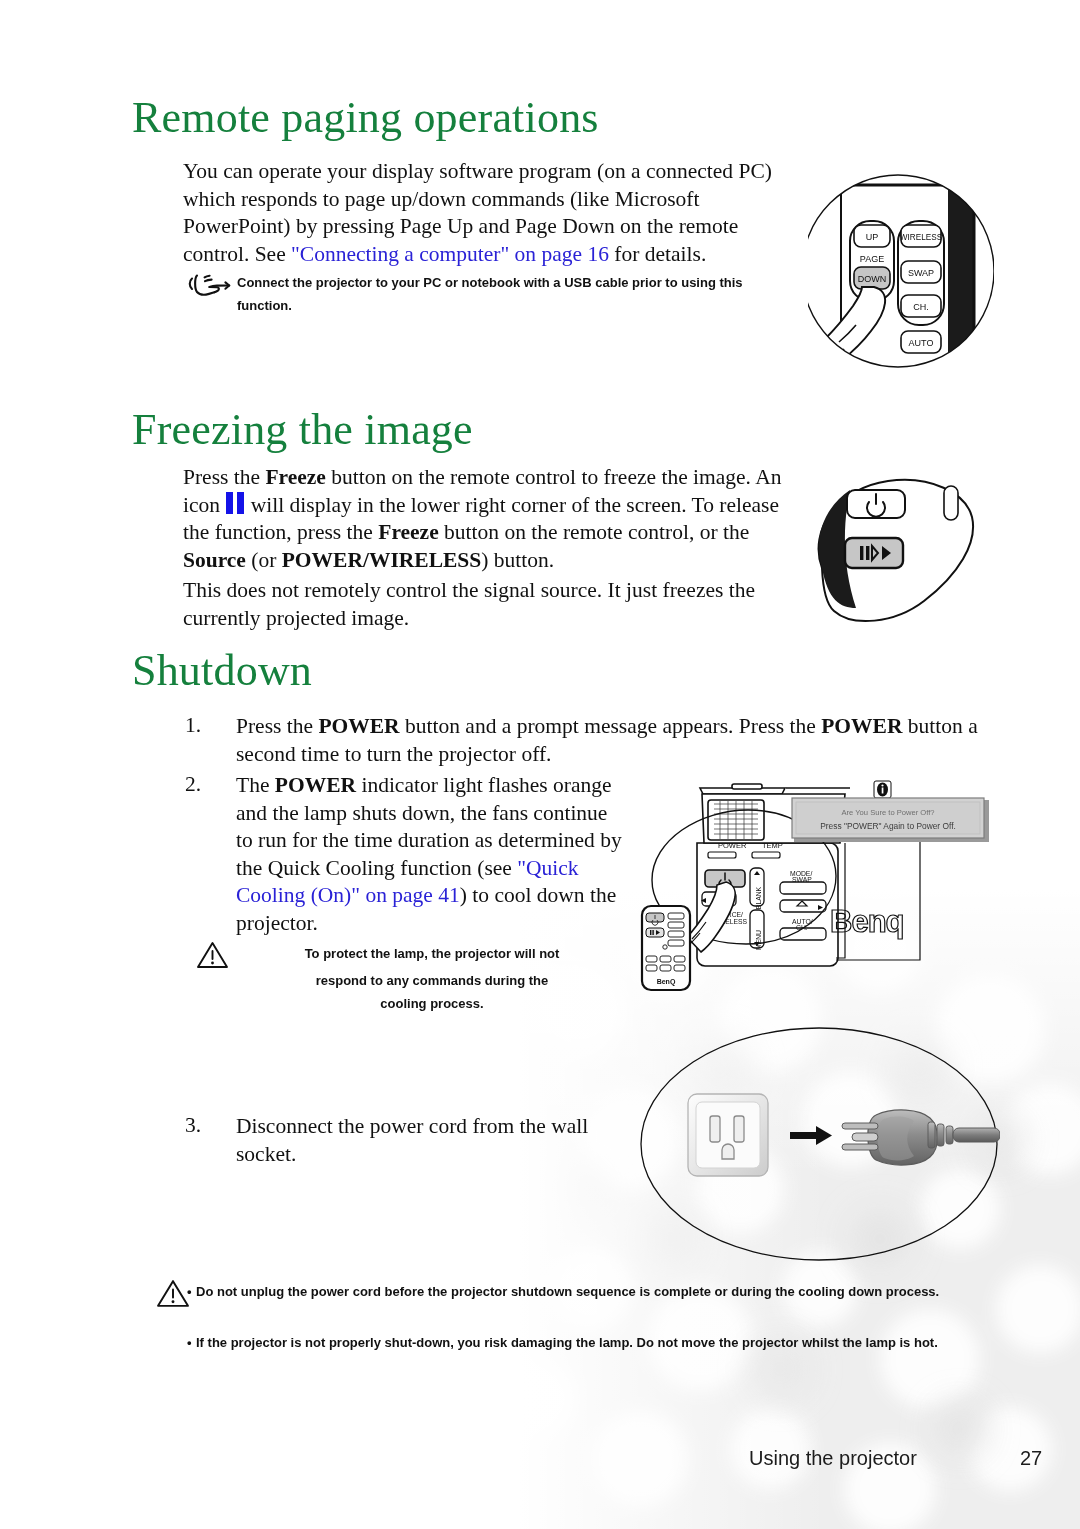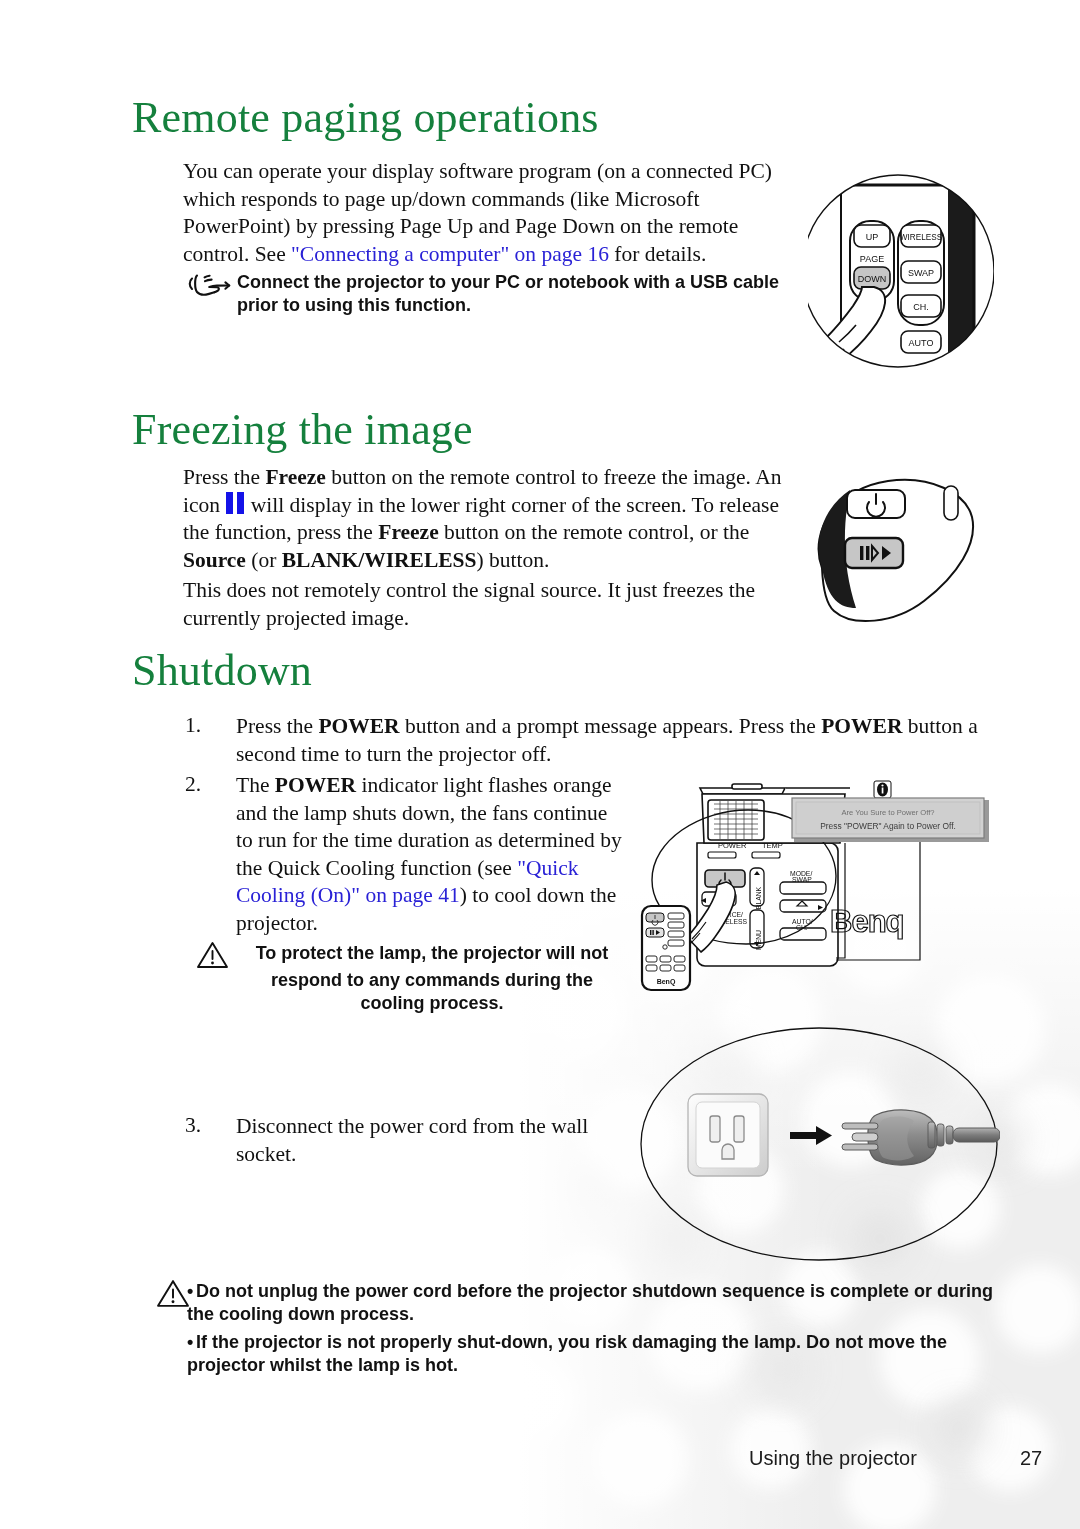--- a/index.html
+++ b/index.html
@@ -37,21 +37,21 @@
     font-size:21.5px;
     line-height:27.5px;
     color:#111;
   }
   .body b{font-weight:700;}
   .lnk{color:#2a22d6;}
   .note{
     position:absolute;
     font-family:"Liberation Sans", sans-serif;
     font-weight:700;
-    font-size:18px;
+    font-size:13px;
     line-height:23px;
     color:#111;
   }
   .olnum{
     position:absolute;
     font-family:"Liberation Serif", serif;
     font-size:21.5px;
     color:#111;
   }
 
@@ -200,21 +200,21 @@
         <path d="M48 162 c-5 6 -11 12 -17 17" fill="none" stroke="#111" stroke-width="1.6"></path>
         <path d="M36 186 c-5 6 -10 10 -15 14" fill="none" stroke="#111" stroke-width="1.6"></path>
       </g>
       <circle cx="90" cy="108" r="96" fill="none" stroke="#111" stroke-width="1.4"></circle>
     </svg>
   </div>
 
   <h1 class="sect" style="left:132px;top:404px;">Freezing the image</h1>
 
   <div class="body" style="left:183px;top:464px;width:612px;">
-    <span>Press the </span><b>Freeze</b><span> button on the remote control to freeze the image. An icon </span><span class="freeze-ico"><i></i><i></i></span><span> will display in the lower right corner of the screen. To release the function, press the </span><b>Freeze</b><span> button on the remote control, or the </span><b>Source</b><span> (or </span><b>BLANK/WIRELESS</b><span>) button.</span>
+    <span>Press the </span><b>Freeze</b><span> button on the remote control to freeze the image. An icon </span><span class="freeze-ico"><i></i><i></i></span><span> will display in the lower right corner of the screen. To release the function, press the </span><b>Freeze</b><span> button on the remote control, or the </span><b>Source</b><span> (or </span><b>POWER/WIRELESS</b><span>) button.</span>
   </div>
 
   <div class="body" style="left:183px;top:577px;width:600px;">This does not remotely control the signal source. It just freezes the currently projected image.</div>
 
   <div class="illus" style="left:800px;top:472px;">
     <svg width="186" height="166" viewBox="0 0 186 166">
       <path d="M22 96 C8 58 38 16 88 9 c42 -6 78 12 84 36 6 26 -14 58 -48 84 -30 23 -72 26 -90 10 -7 -6 -11 -20 -12 -43 z" fill="#fff" stroke="#111" stroke-width="2"></path>
       <path d="M22 96 C12 64 26 34 50 18 c-8 38 -7 78 6 118 -16 0 -28 -8 -34 -40 z" fill="#1b1b1b"></path>
       <rect x="144" y="14" width="14" height="34" rx="7" fill="#fff" stroke="#111" stroke-width="1.6"></rect>
 

